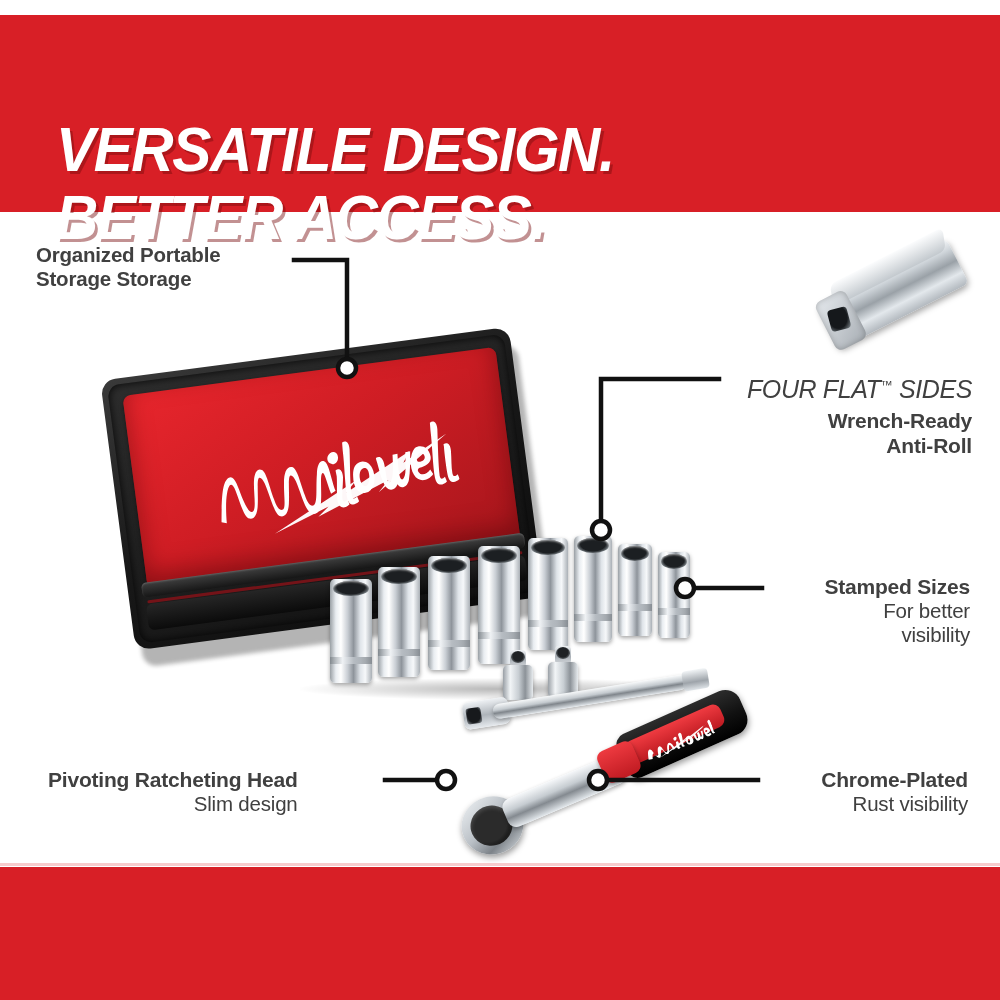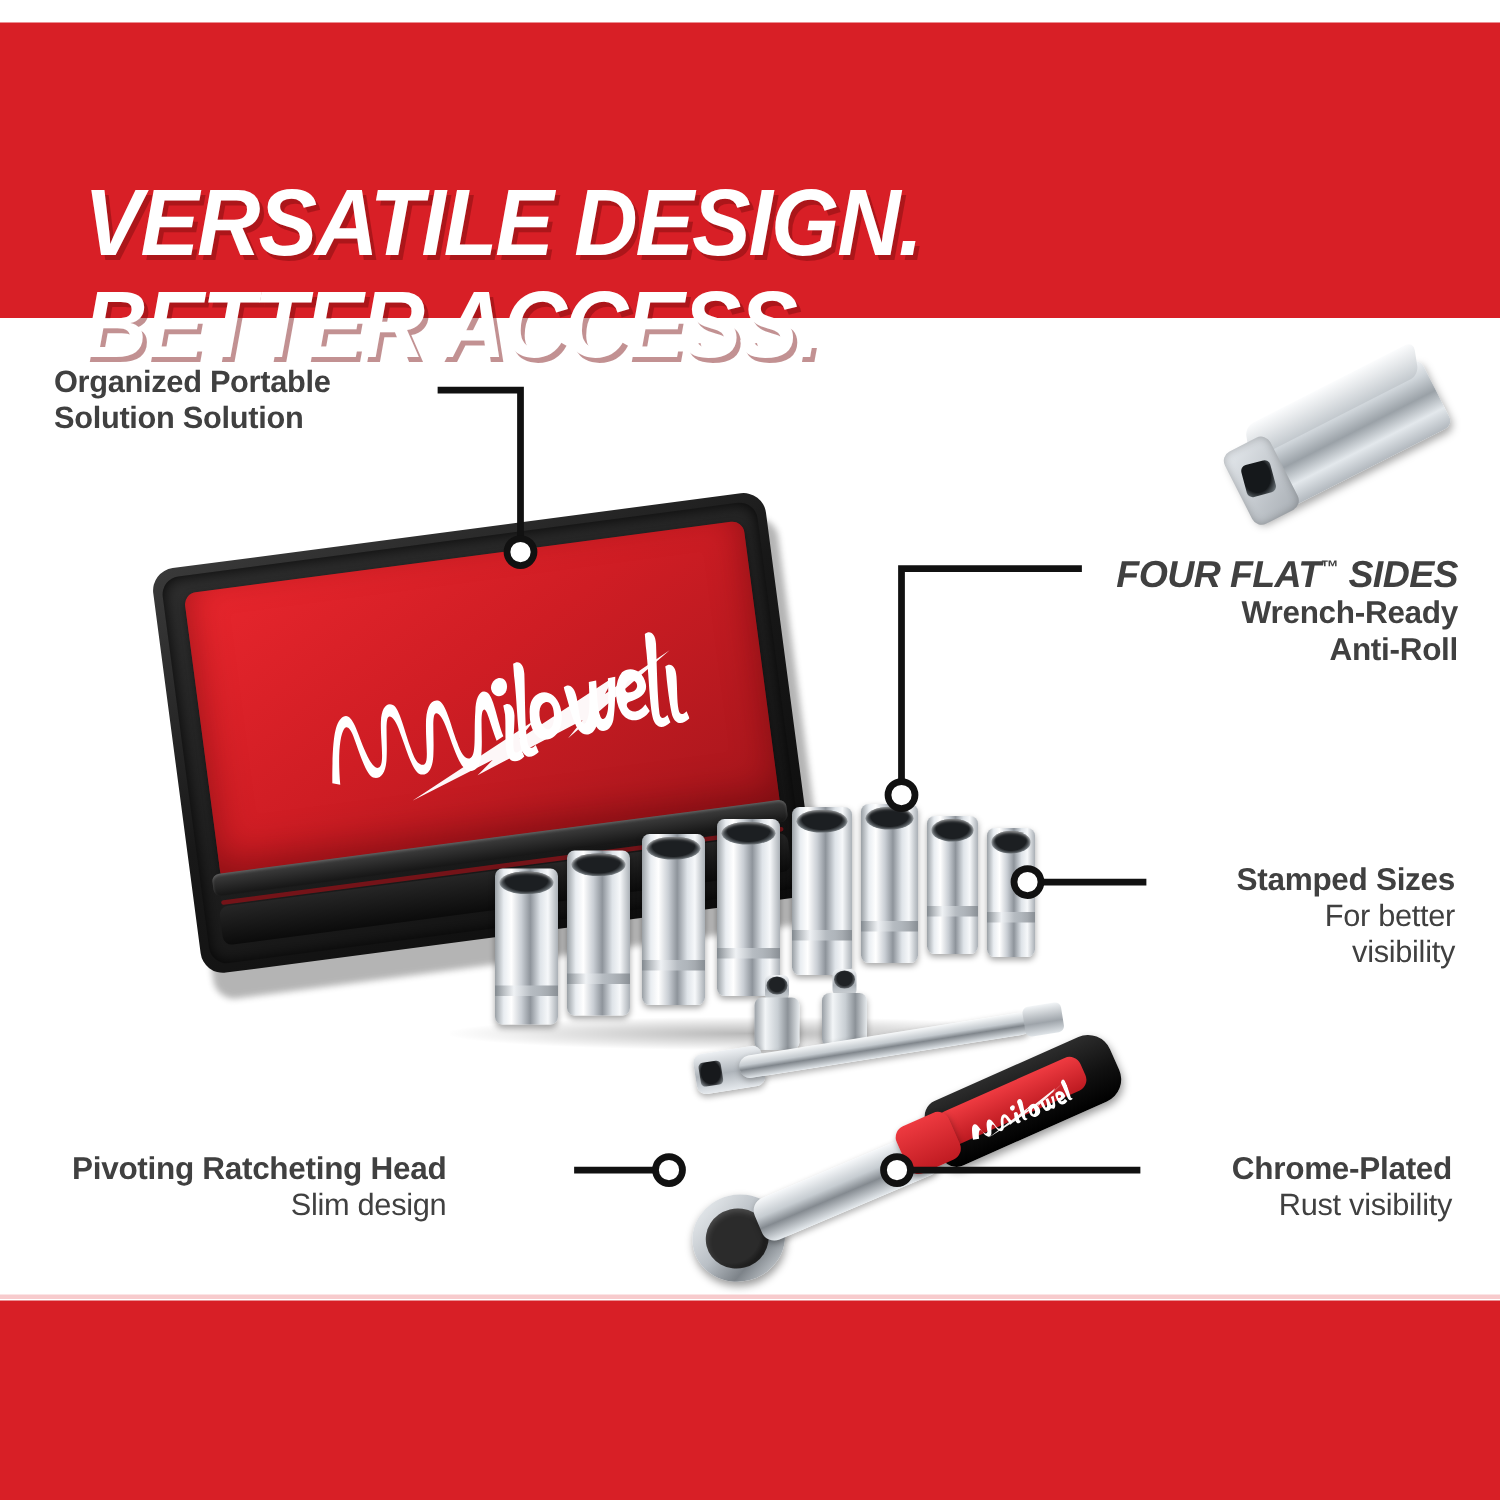--- a/index.html
+++ b/index.html
@@ -47,21 +47,21 @@
   .callout { position:absolute; color:#404040; }
   .callout .t1 { font-weight:bold; font-size:20.5px; line-height:23px; letter-spacing:-.2px; }
   .callout .t2 { font-weight:normal; font-size:20px; line-height:23px; letter-spacing:-.2px; }
   .callout.right { text-align:right; }
 
   #co-storage { left:36px; top:228px; }
   #co-storage .t1 { font-size:20.5px; line-height:23.5px; }
 
   #co-fourflat { right:28px; top:350px; }
   #co-fourflat .ff {
-    font-weight:bold; font-style:italic; font-size:25px; line-height:27px;
+    font-weight:normal; font-style:italic; font-size:25px; line-height:40px;
     letter-spacing:-.4px; white-space:nowrap;
   }
   #co-fourflat .tm { font-size:12px; vertical-align:super; font-style:normal; letter-spacing:0; }
   #co-fourflat .t1 { font-size:21px; line-height:24.5px; }
 
   #co-stamped { right:30px; top:560px; }
   #co-stamped .t1 { font-size:21px; line-height:24px; }
   #co-stamped .t2 { font-size:20.5px; line-height:24px; }
 
   #co-pivot { left:48px; top:753px; }
@@ -444,21 +444,21 @@
       <circle cx="347" cy="353" r="9"></circle>
       <circle cx="601" cy="515" r="9"></circle>
       <circle cx="685" cy="573" r="9"></circle>
       <circle cx="446" cy="765" r="9"></circle>
       <circle cx="598" cy="765" r="9"></circle>
     </g>
   </svg>
 
   <div class="callout" id="co-storage">
     <div class="t1">Organized Portable</div>
-    <div class="t1">Solution Solution</div>
+    <div class="t1">Storage Storage</div>
   </div>
 
   <div class="callout right" id="co-fourflat">
     <div class="ff"><span>FOUR FLAT</span><span class="tm">™</span><span> SIDES</span></div>
     <div class="t1">Wrench-Ready</div>
     <div class="t1">Anti-Roll</div>
   </div>
 
   <div class="callout right" id="co-stamped">
     <div class="t1">Stamped Sizes</div>

